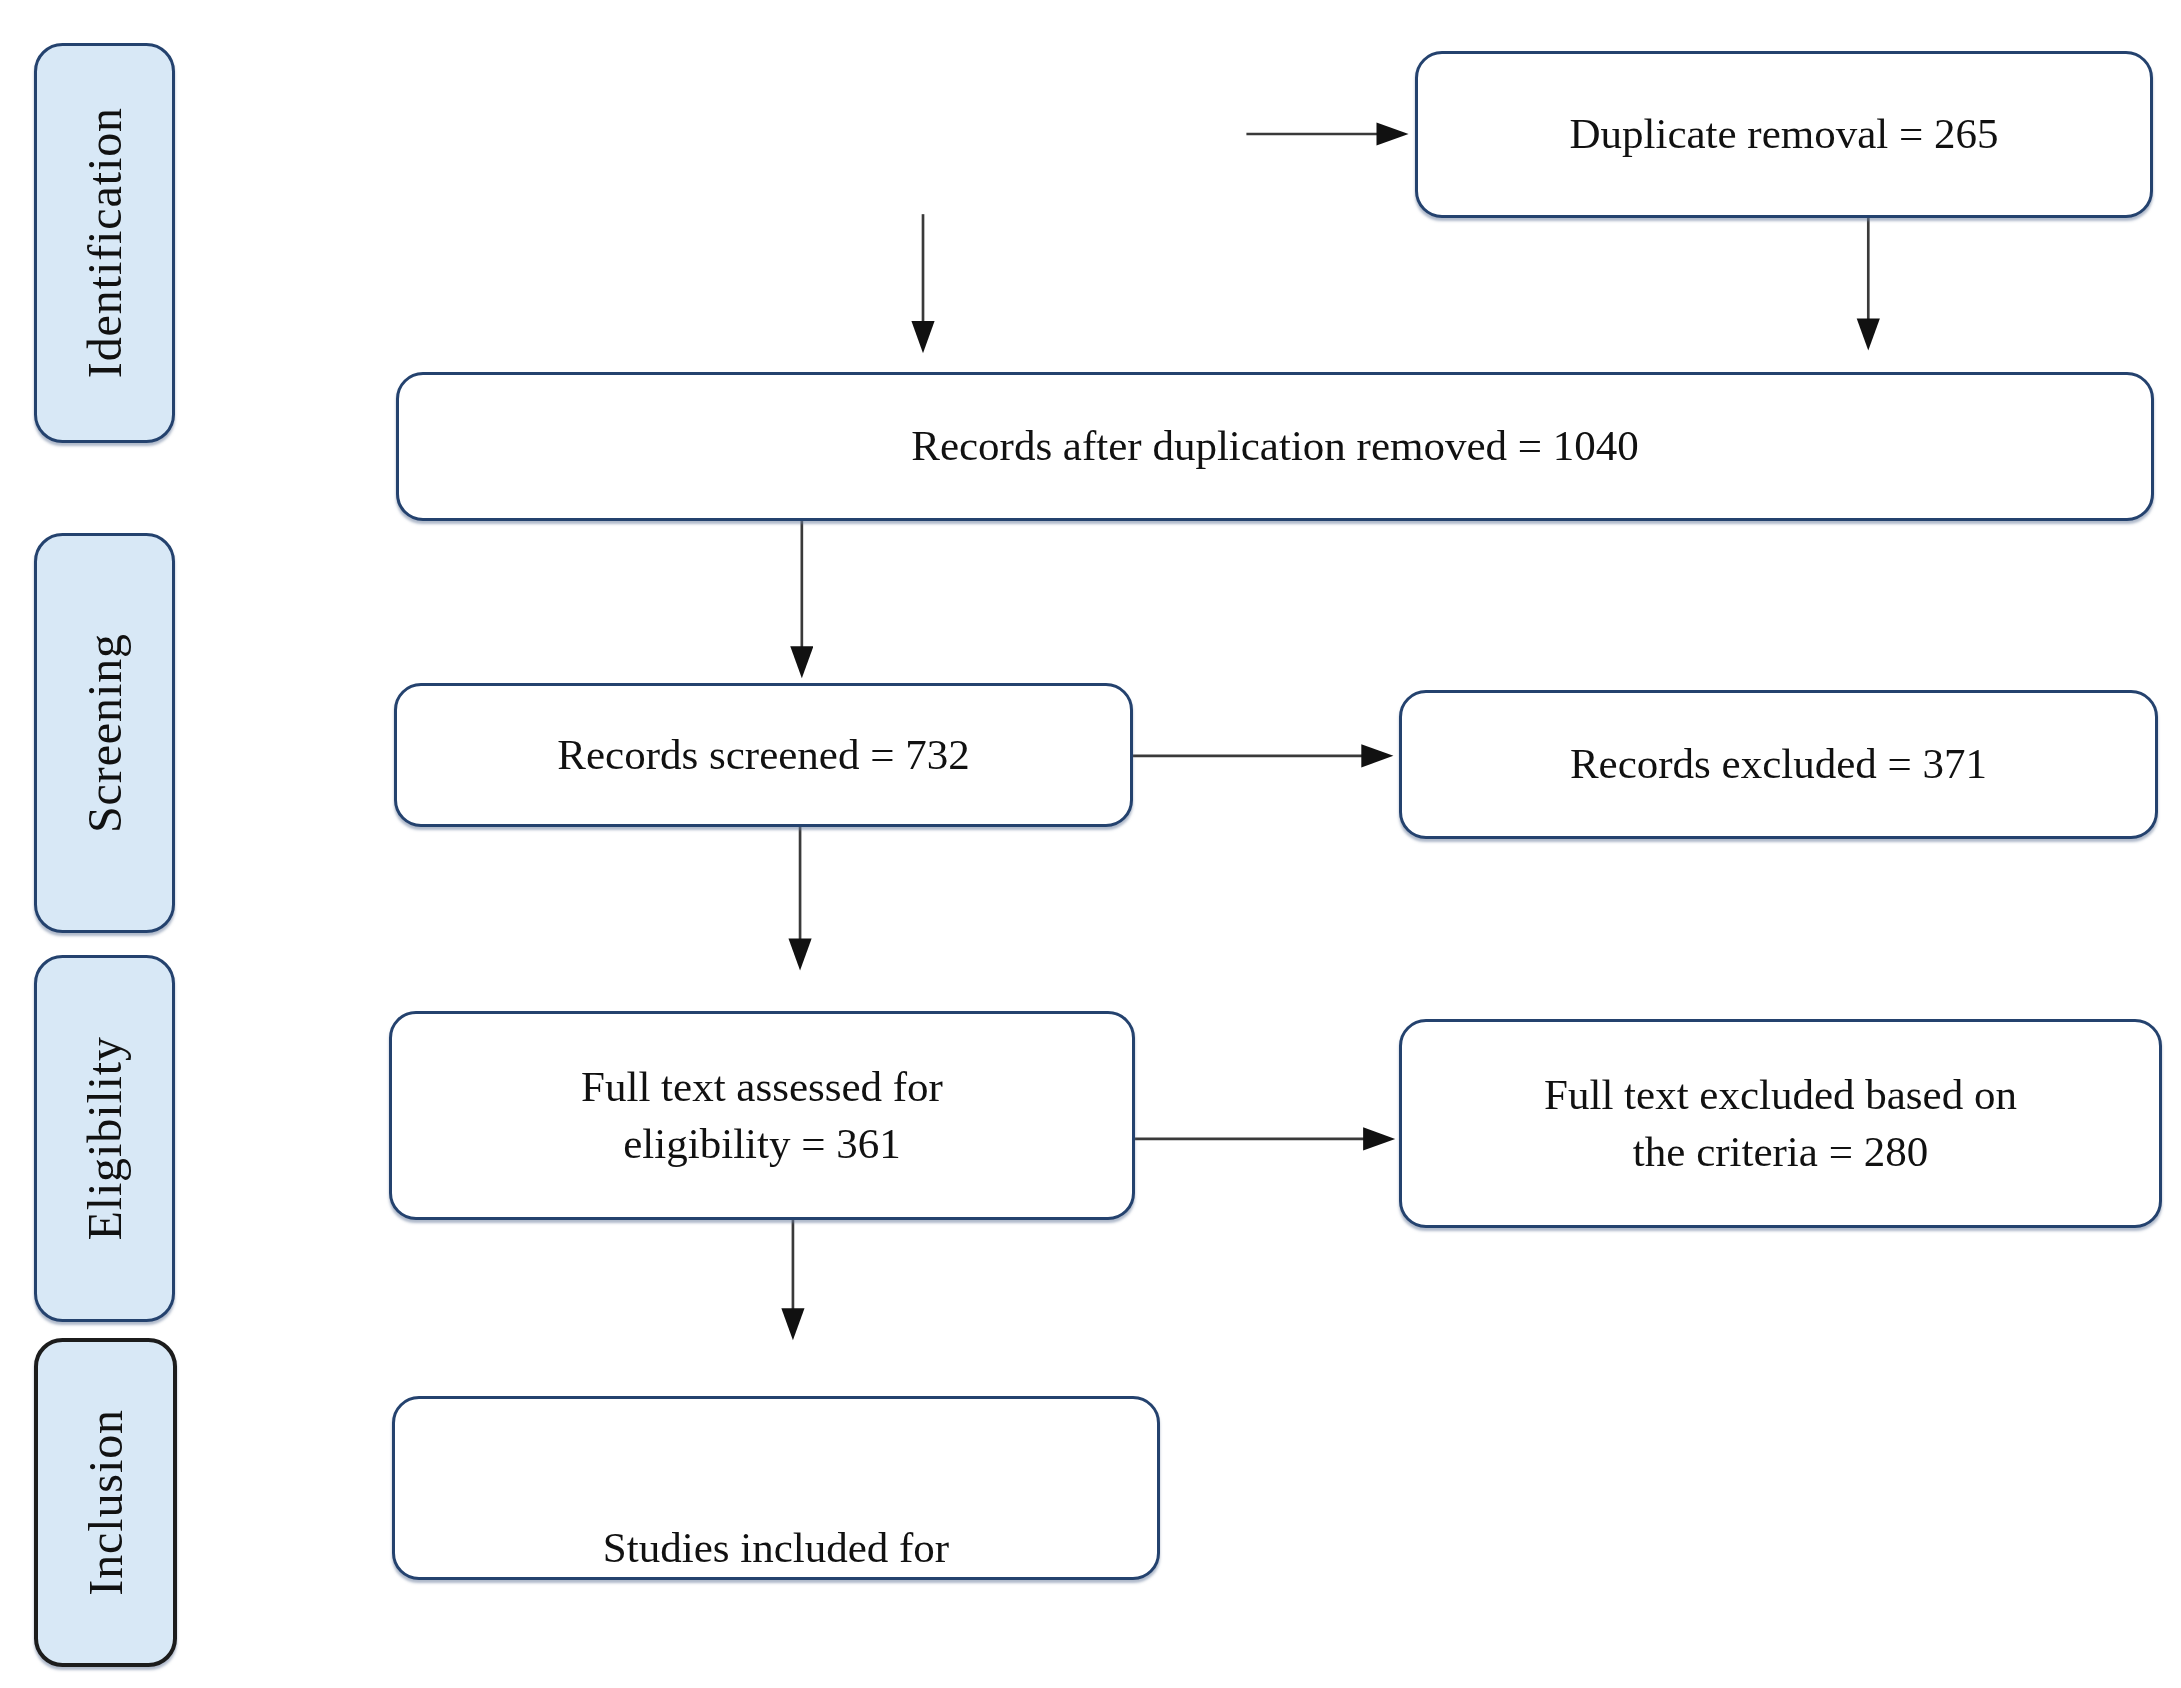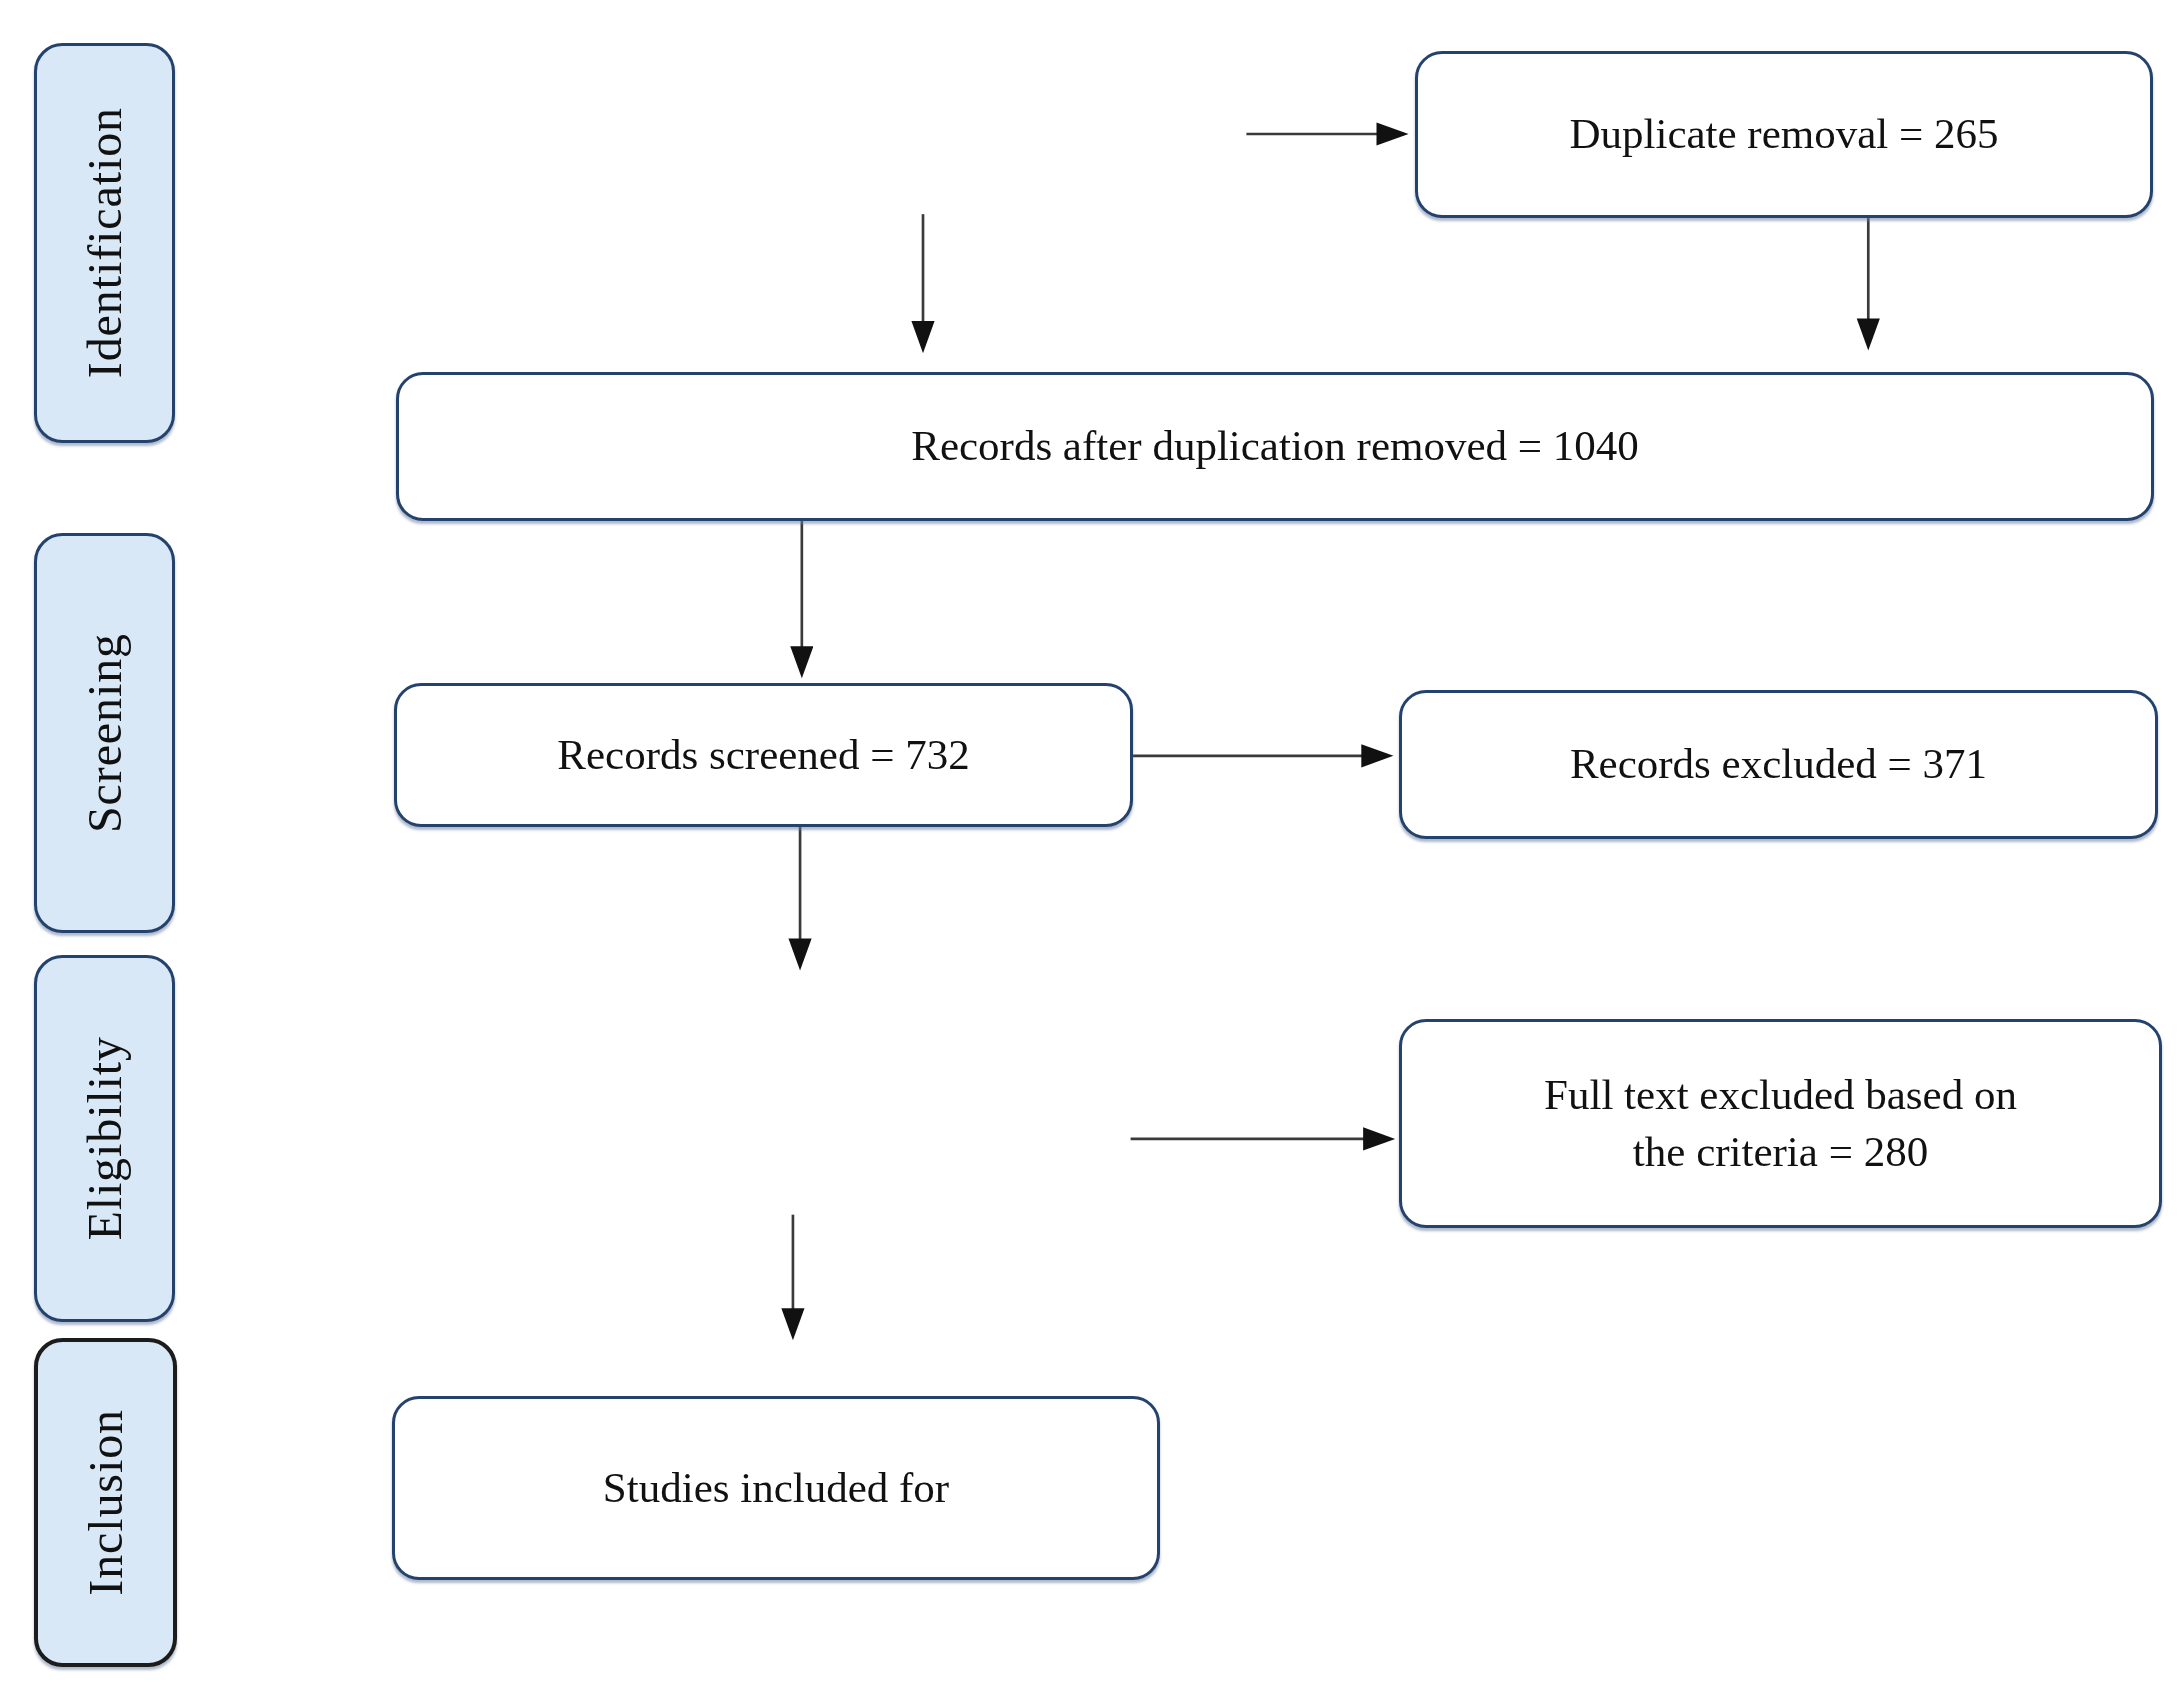--- a/index.html
+++ b/index.html
@@ -119,28 +119,34 @@
       <span>Records screened = 732</span>
     </div>
   </div>
 
   <div class="box" style="left:1399px; top:690px; width:753px; height:143px;">
     <div class="lines">
       <span>Records excluded = 371</span>
     </div>
   </div>
 
+  <div class="box" style="left:389px; top:1011px; width:740px; height:203px;">
+    <div class="lines">
+      <span>Full text assessed for</span>
+      <span>eligibility = 361</span>
+    </div>
+  </div>
 
   <div class="box" style="left:1399px; top:1011px; width:757px; height:203px;margin-top:8px;">
     <div class="lines">
       <span>Full text excluded based on</span>
       <span>the criteria = 280</span>
     </div>
   </div>
 
-  <div class="box" style="left:392px; top:1396px; width:762px; height:178px;">
+  <div class="box" style="left:392px; top:1396px; width:762px; height:178px;align-items:flex-end;">
     <div class="lines">
       <span>Studies included for</span>
     </div>
   </div>
 
 </div>
 
 
 </body></html>

